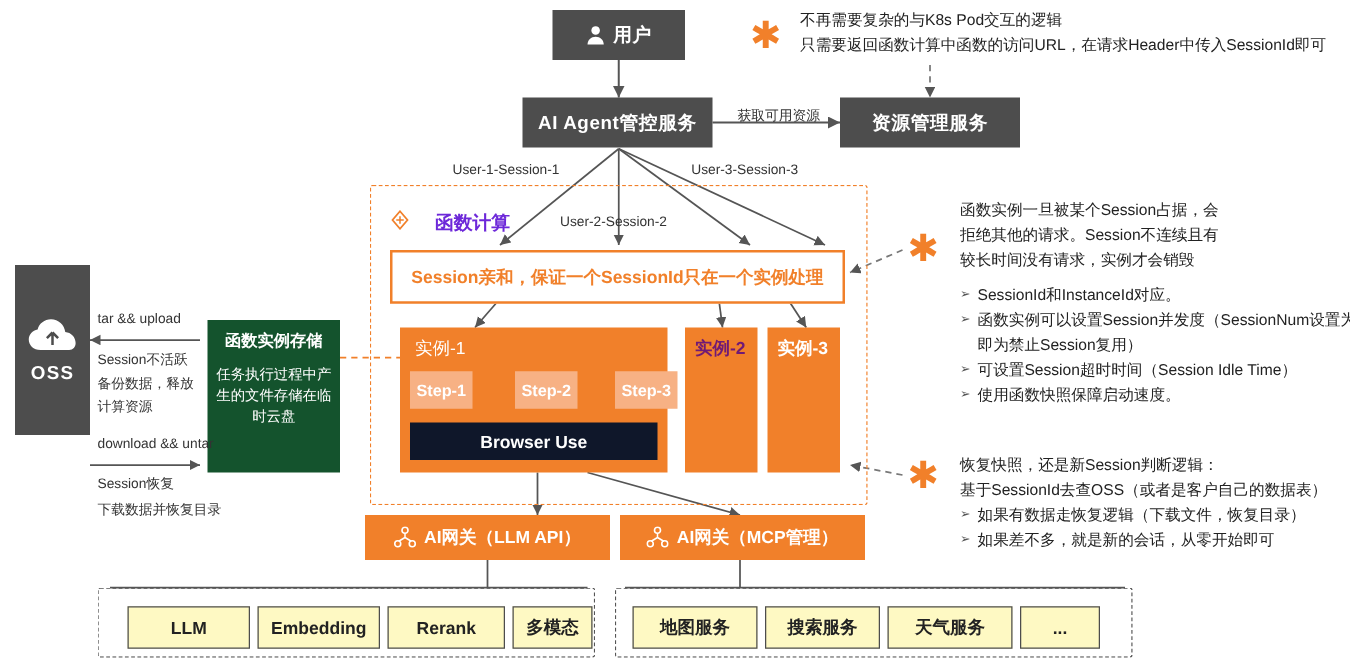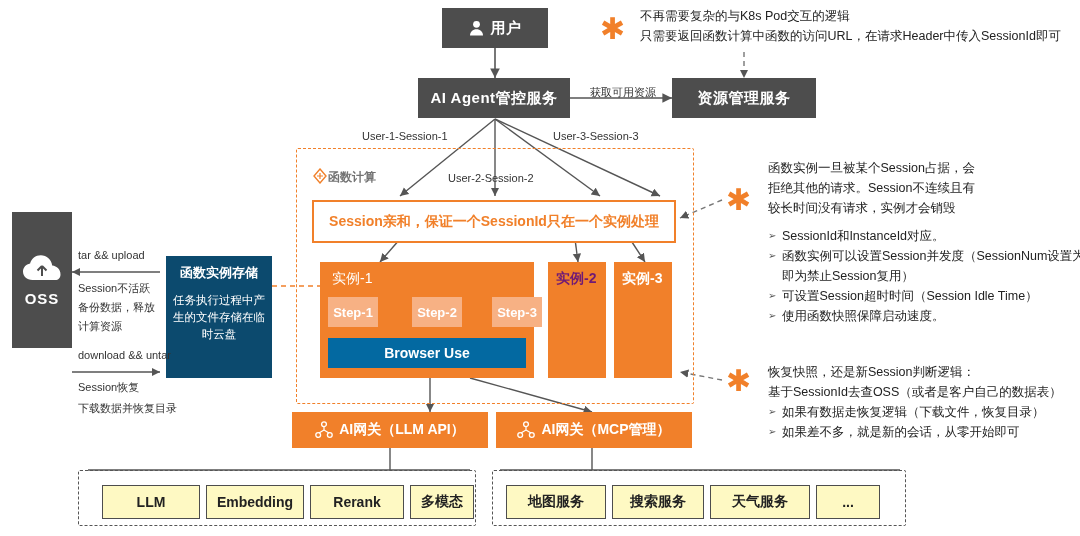--- a/index.html
+++ b/index.html
@@ -81,40 +81,40 @@
     pointer-events: none;
   }
 
   .star {
     color: #f1802a;
     font-size: 30px;
     line-height: 1;
   }
 
   .fc-title {
-    color: #737373;
-    font-weight: bold;
-    font-size: 12px;
-    display: flex;
-    align-items: center;
-    gap: 0;
+    color: #6d28d9;
+    font-weight: bold;
+    font-size: 15px;
+    display: flex;
+    align-items: center;
+    gap: 20px;
   }
 
   .step-chip {
     background: #f7b184;
     color: #ffffff;
     font-size: 13px;
     font-weight: bold;
     display: flex;
     align-items: center;
     justify-content: center;
     height: 30px;
   }
   .browser-use {
-    background: #0369a1;
+    background: #0f172a;
     color: #ffffff;
     font-size: 14px;
     font-weight: bold;
     display: flex;
     align-items: center;
     justify-content: center;
   }
 
   .oss-box {
     background: #4d4d4d;
@@ -256,21 +256,21 @@
   <div class="abs browser-use" style="left:328px; top:338px; width:198px; height:30px;">Browser Use</div>
 
   <div class="abs" style="left:548px; top:262px; width:58px; height:116px; background:#f1802a;">
     <div style="color:#701a75; font-weight:bold; font-size:14px; padding:8px 0 0 8px;">实例-2</div>
   </div>
 
   <div class="abs" style="left:614px; top:262px; width:58px; height:116px; background:#f1802a;">
     <div style="color:#fff; font-weight:bold; font-size:14px; padding:8px 0 0 8px;">实例-3</div>
   </div>
 
-  <div class="abs" style="left:166px; top:256px; width:106px; height:122px; background:#0c4a6e; color:#fff; display:flex; flex-direction:column; align-items:center; padding-top:8px; box-sizing:border-box;">
+  <div class="abs" style="left:166px; top:256px; width:106px; height:122px; background:#14532d; color:#fff; display:flex; flex-direction:column; align-items:center; padding-top:8px; box-sizing:border-box;">
     <div style="font-size:13px; font-weight:bold; text-align:center; line-height:18px;">函数实例存储</div>
     <div style="font-size:11.5px; line-height:17px; text-align:center; margin-top:10px; padding:0 6px;">任务执行过程中产生的文件存储在临时云盘</div>
   </div>
 
   <div class="abs oss-box" style="left:12px; top:212px; width:60px; height:136px;">
     <span class="oss-icon">
       <svg width="40" height="30" viewBox="0 0 40 30">
         <path d="M10.5 26 C4.7 26 1 22.2 1 17.6 C1 13.5 4 10.2 8.1 9.5 C9.3 4.7 13.6 1.3 18.8 1.3 C24.7 1.3 29.6 5.8 30.2 11.6 C34.9 12 38.5 15.8 38.5 20.4 C38.5 23.5 36.4 26 33.3 26 Z" fill="#ffffff"></path>
         <path d="M20 22 L20 12 M20 12 L15.5 16.5 M20 12 L24.5 16.5" stroke="#4d4d4d" stroke-width="2" fill="none"></path>
       </svg>

